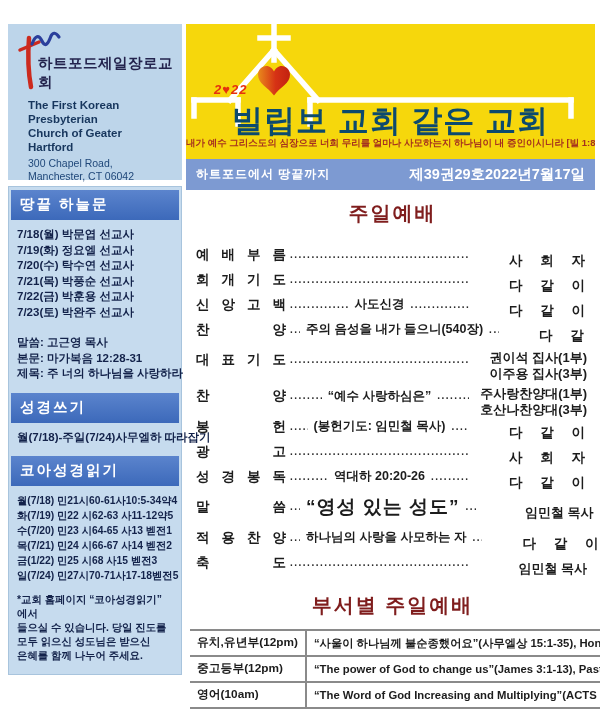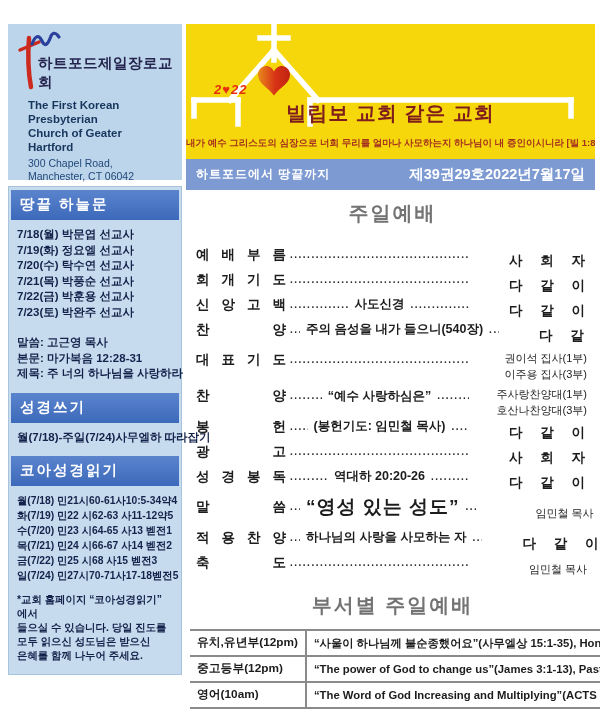--- a/index.html
+++ b/index.html
@@ -17,21 +17,21 @@
   .addr  { margin:3px 0 0 20px; font-size:10.5px; color:#1f4779; line-height:13px; }
   .contact { margin:4px 0 0 20px; font-size:10.5px; color:#1f4779; line-height:13px; }
 
   
   .banner { position:absolute; left:186px; top:24px; width:409px; height:135px;
     background:#f6d70c; overflow:hidden; }
   .banner-year { position:absolute; left:28px; top:58px; font-size:13px; font-weight:bold;
     font-style:italic; color:#e5310e; letter-spacing:1px; }
   .banner-art { position:absolute; left:0; top:0; }
   .banner-title { position:absolute; left:0; right:0; top:76px; text-align:center;
-    font-size:20px; font-weight:bold; color:#7f1d1d; letter-spacing:1px; white-space:nowrap; }
+    font-size:31px; font-weight:bold; color:#0c4a6e; letter-spacing:1px; white-space:nowrap; }
   .banner-subtitle { position:absolute; left:0; right:0; top:113px; text-align:center;
     font-size:9.5px; font-weight:bold; color:#a5311f; white-space:nowrap; }
 
   
   .date-bar { position:absolute; left:186px; top:159px; width:409px; height:31px;
     background:#7d9ad2; color:#fff; font-weight:bold; display:flex;
     justify-content:space-between; align-items:center; padding:0 10px; }
   .date-bar .db-left  { font-size:12px; letter-spacing:1px; }
   .date-bar .db-right { font-size:14.5px; }
 
@@ -43,38 +43,38 @@
     font-weight:bold; font-size:14.5px; letter-spacing:2px; }
   .side-body { padding:7px 6px 8px 8px; }
   .side-line { font-size:11.5px; font-weight:bold; color:#13224a; line-height:15.5px;
     white-space:nowrap; }
   .coa .side-line { font-size:10.3px; line-height:15px; }
   .side-note { margin-top:10px; font-size:10.4px; font-weight:bold; color:#13224a;
     line-height:14px; white-space:pre-line; }
 
   
   .main { position:absolute; left:190px; top:200px; width:405px; }
-  .sec-title { text-align:center; font-size:20px; font-weight:bold; color:#737373;
+  .sec-title { text-align:center; font-size:20px; font-weight:bold; color:#7f1d1d;
     letter-spacing:2px; }
   .order { margin-top:15px; }
   .row { display:flex; align-items:center; height:25px; padding:0 4px 0 6px; }
   .row.tall { height:36px; }
   .row-label { width:90px; font-size:13.5px; font-weight:bold; text-align:justify;
     text-align-last:justify; flex-shrink:0; }
   .dots { flex:1; overflow:hidden; white-space:nowrap; font-size:10px;
     letter-spacing:1.5px; color:#2a2a2a; margin:0 4px; min-width:10px; line-height:10px; }
   .dots::before { content:"......................................................................................................."; font-weight:bold; }
   .row-center { font-size:12.5px; font-weight:bold; white-space:nowrap; padding:0 2px; }
   .row-center.sermon { font-size:19px; letter-spacing:1px; }
   .row-right { width:118px; flex-shrink:0; display:flex; flex-direction:column;
     justify-content:center;margin-top:12px; }
   .row-right .spread { width:76px; margin-left:auto; margin-right:6px;
     font-size:13.5px; font-weight:bold; text-align:justify; text-align-last:justify; }
-  .row-right .plain { margin-left:auto; margin-right:4px; font-size:11px;
-    font-weight:normal; white-space:nowrap; line-height:16px; }
+  .row-right .plain { margin-left:auto; margin-right:4px; font-size:13px;
+    font-weight:bold; white-space:nowrap; line-height:16px; }
 
   
   .dept-title { margin-top:17px; }
   .dept-table { width:405px; margin-top:10px; border-collapse:collapse; }
   .dept-table td { border-top:2px solid #8a8a8a; border-bottom:2px solid #8a8a8a;
     padding:4px 7px; font-weight:bold; }
   .dept-table td.dept { width:97px; font-size:11.8px; border-right:2px solid #8a8a8a;
     white-space:nowrap; }
   .dept-table td.desc { font-size:11.3px; white-space:nowrap; }
 </style>
@@ -170,21 +170,21 @@
       </div>
     </section>
 
     <section class="coa">
       <div class="side-head">코아성경읽기</div>
       <div class="side-body">
         <div class="side-line">월(7/18) 민21시60-61사10:5-34약4</div>
         <div class="side-line">화(7/19) 민22 시62-63 사11-12약5</div>
         <div class="side-line">수(7/20) 민23 시64-65 사13 벧전1</div>
         <div class="side-line">목(7/21) 민24 시66-67 사14 벧전2</div>
-        <div class="side-line">금(7/22) 민25 시68 사15 벧전3</div>
+        <div class="side-line">금(1/22) 민25 시68 사15 벧전3</div>
         <div class="side-line">일(7/24) 민27시70-71사17-18벧전5</div>
         <div class="side-note">*교회 홈페이지 “코아성경읽기” 에서
  들으실 수 있습니다. 당일 진도를
  모두 읽으신 성도님은 받으신
  은혜를 함께 나누어 주세요.</div>
       </div>
     </section>
   </aside>
 
   <main class="main">

